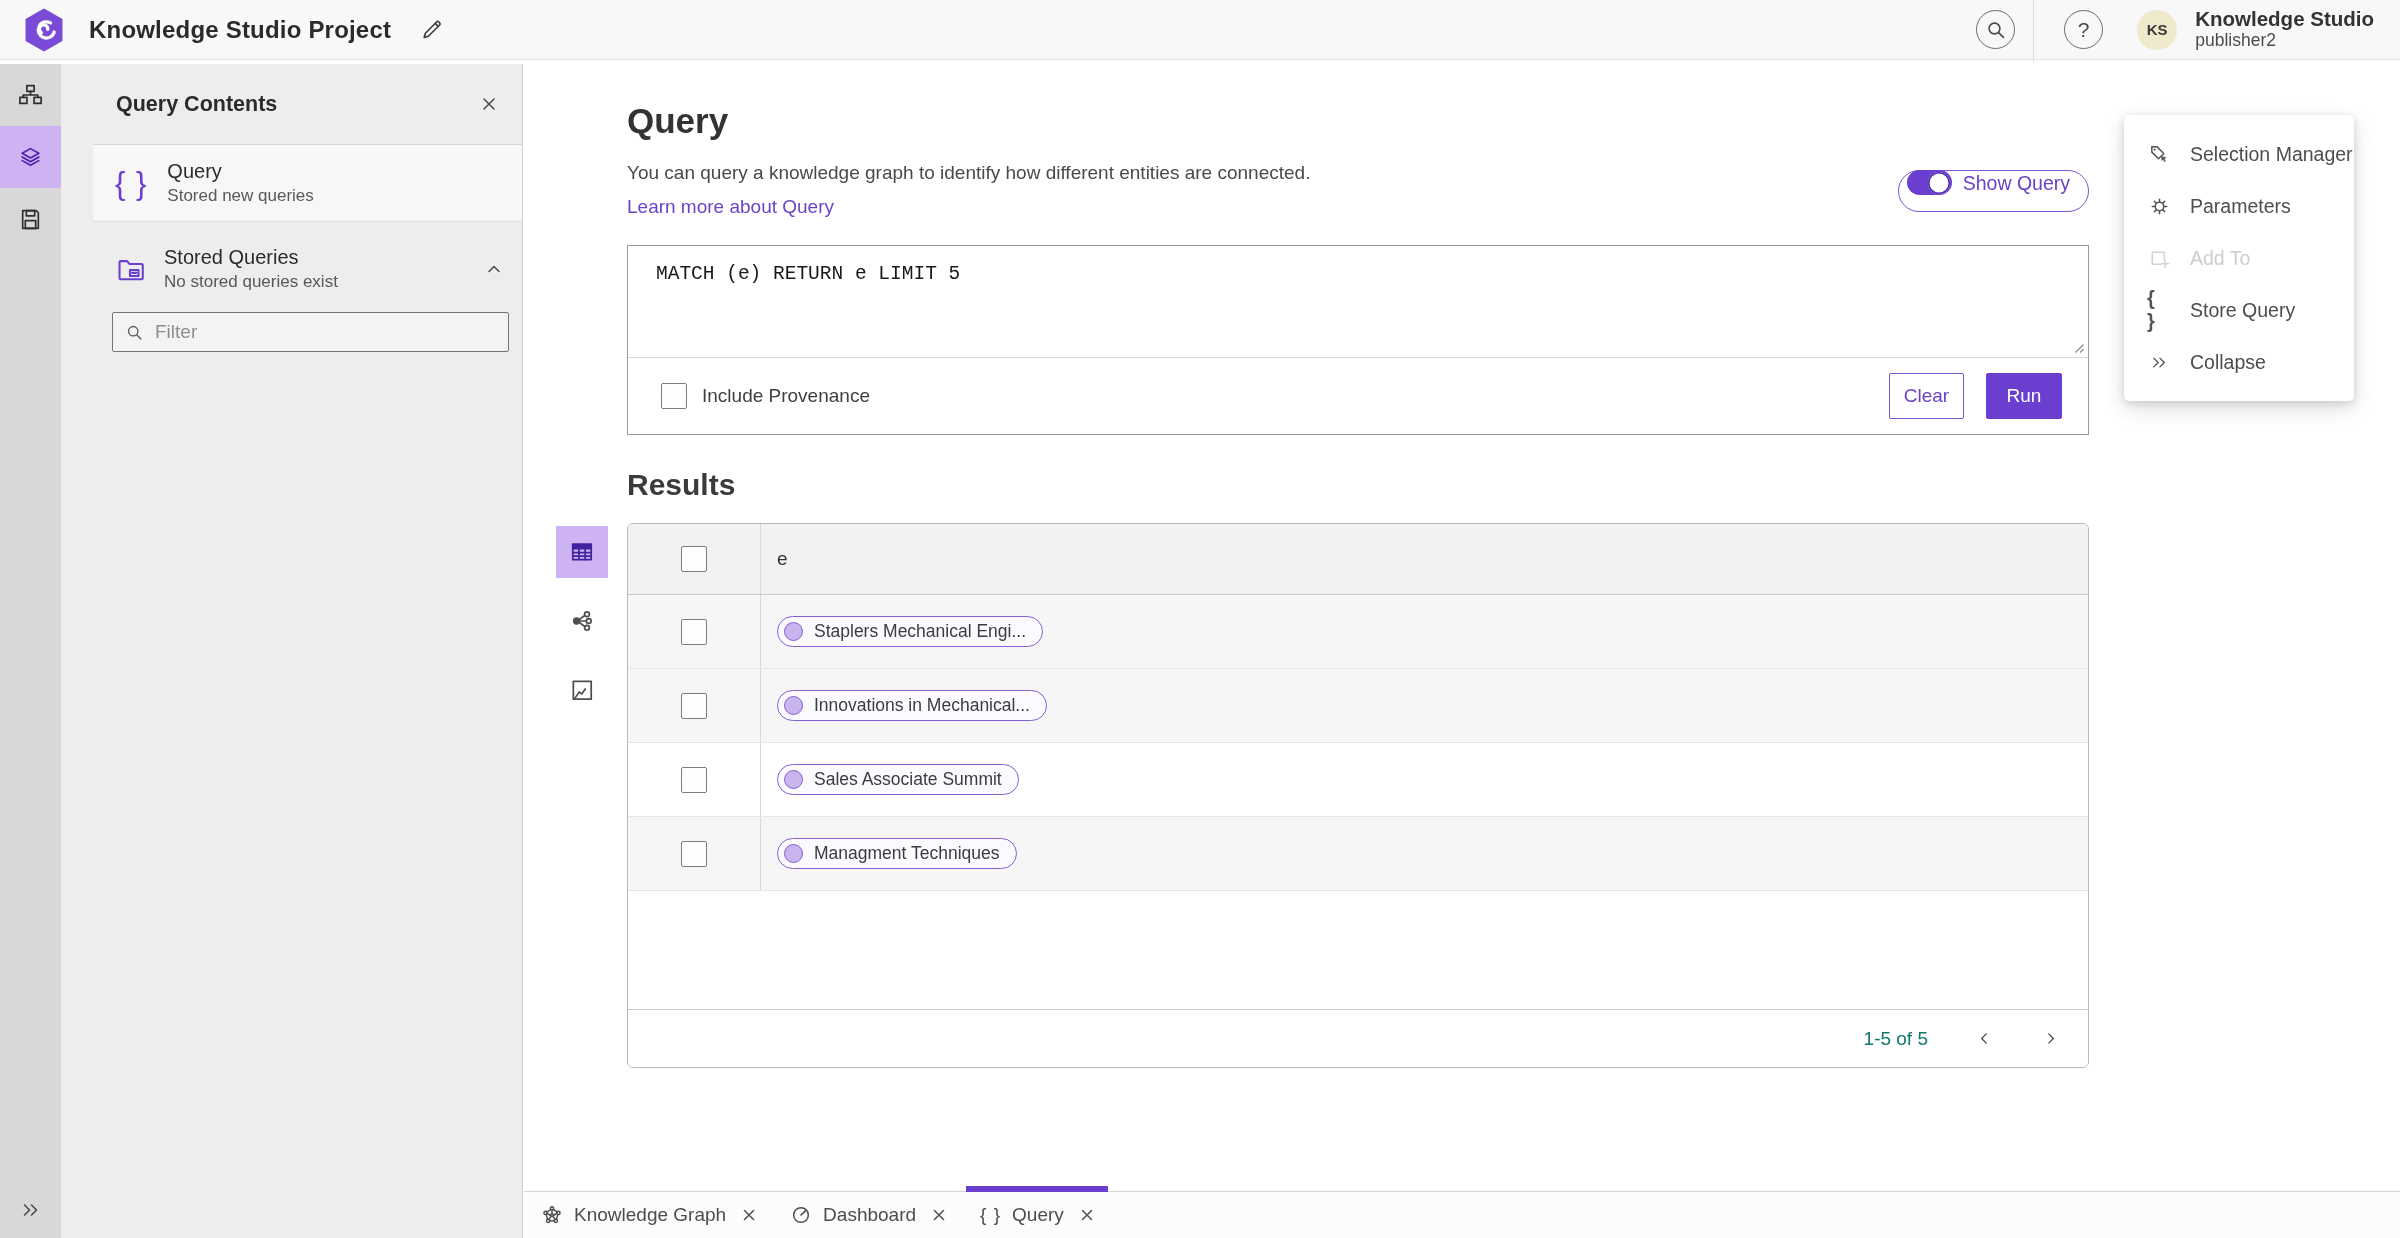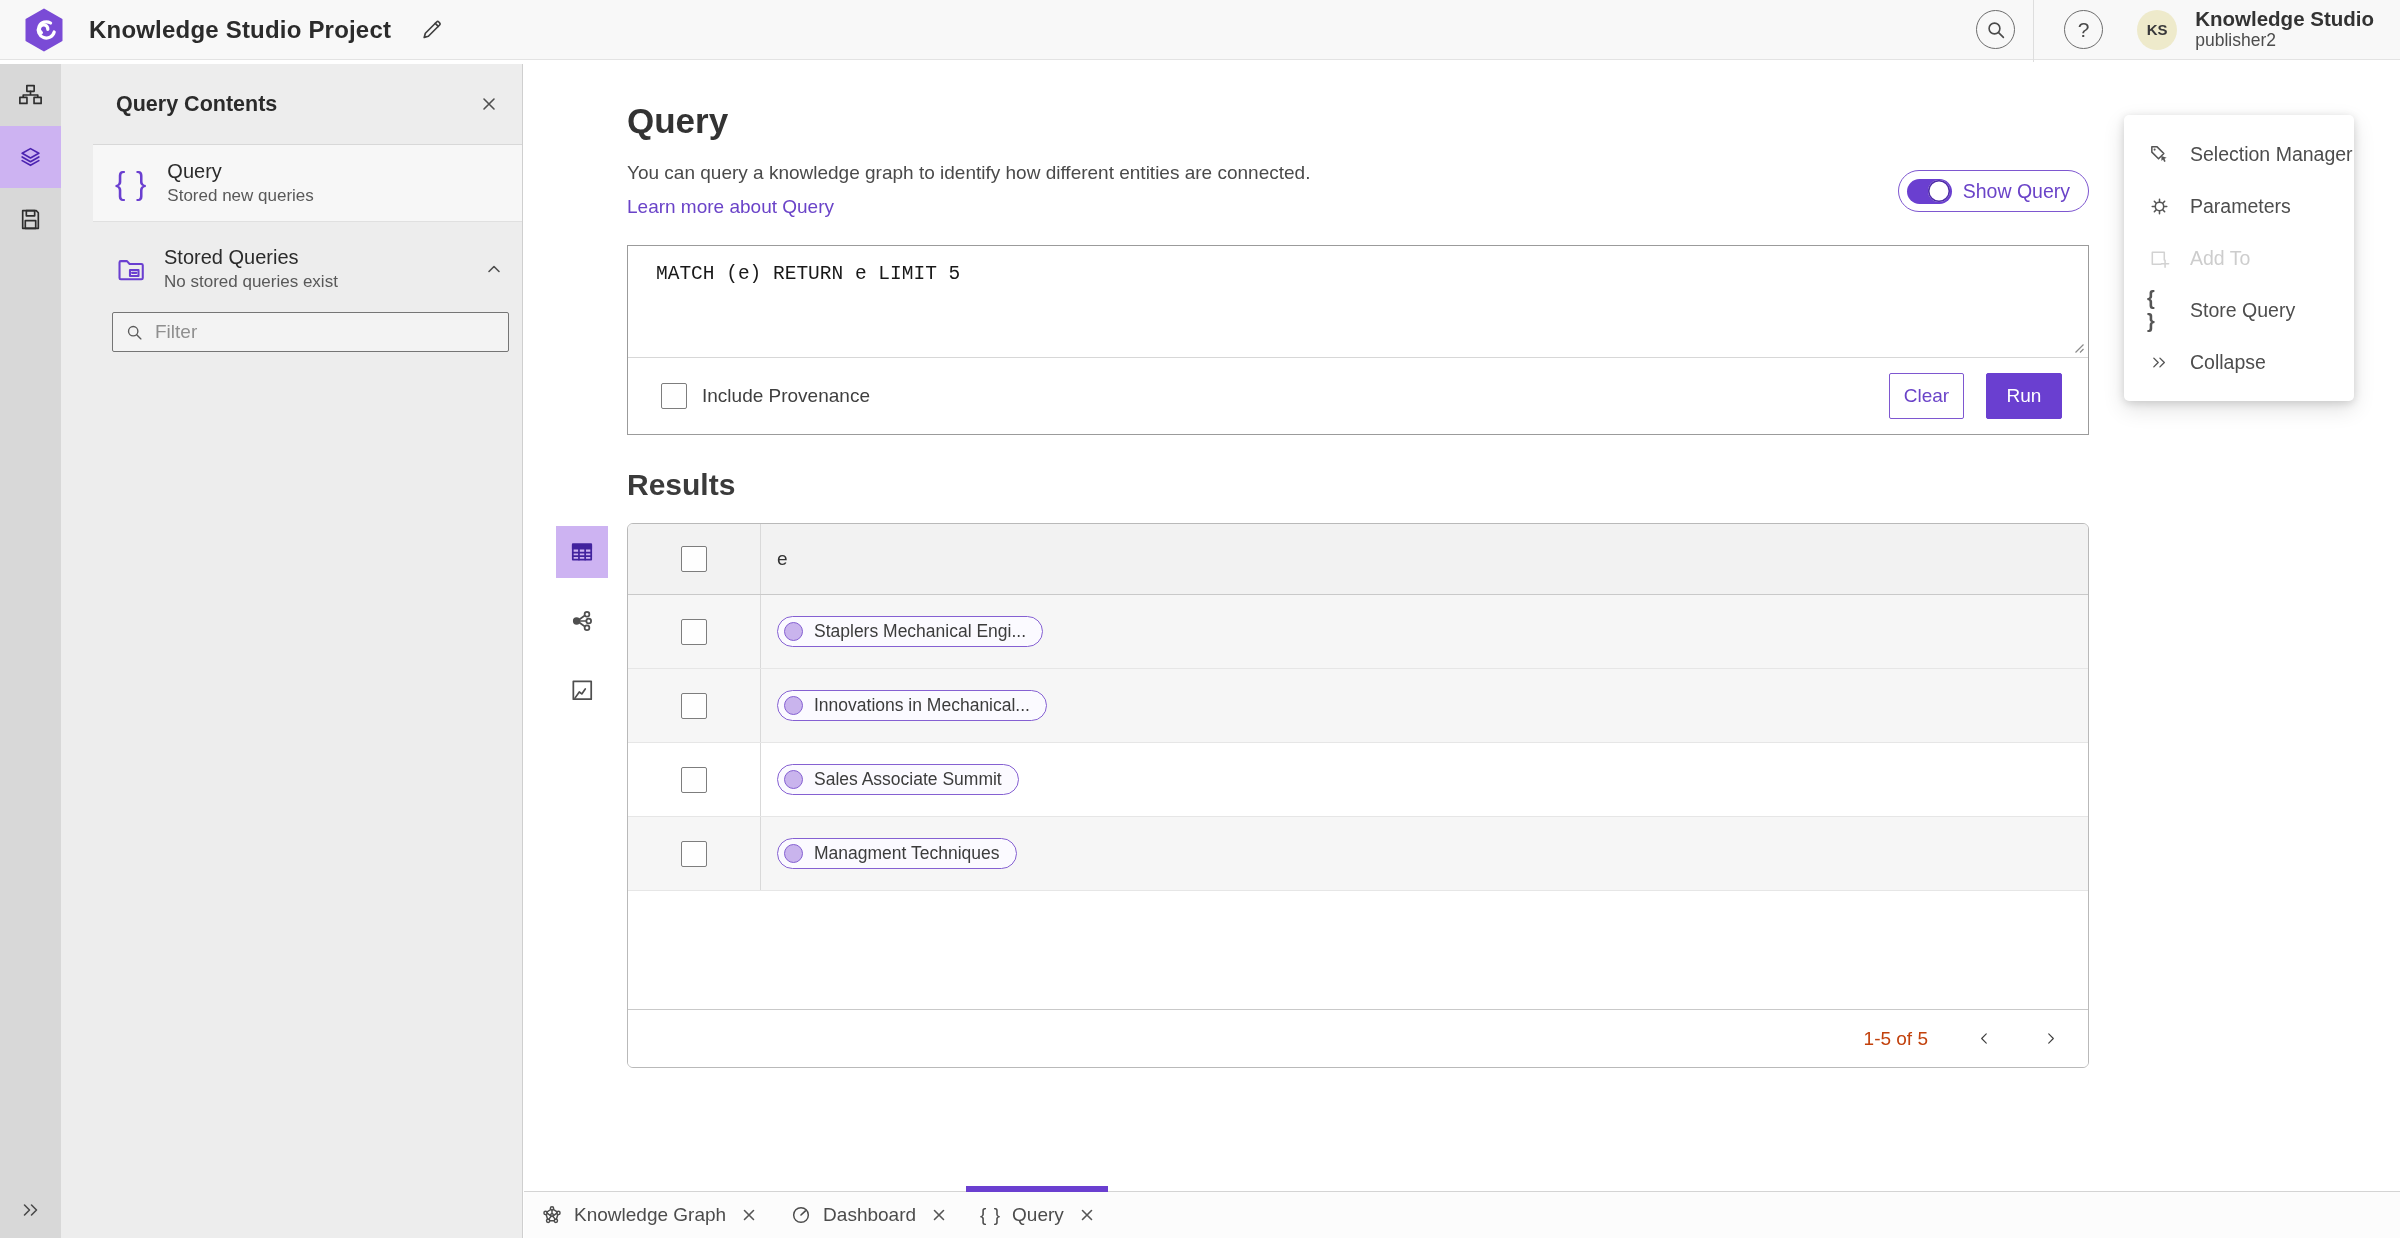--- a/index.html
+++ b/index.html
@@ -57,21 +57,21 @@
   .filter-input::placeholder { color:#8f8f8f; }
 
   
   .main { position:absolute; left:524px; top:64px; right:0; bottom:0; background:#fff; }
   .content { position:absolute; left:103px; top:0; width:1462px; }
   h1.page-title { margin-top:36px; font-size:35px; line-height:42px; font-weight:700; color:#333; }
   .desc-row { position:relative; margin-top:20px; }
   .desc { font-size:19px; color:#4a4a4a; }
   .learn-link { display:inline-block; margin-top:12px; font-size:19px; color:#6a43c8; text-decoration:none; cursor:pointer; }
   .toggle-pill { position:absolute; right:0; top:8px; height:42px; border:1.5px solid #7e57d0; border-radius:22px;
-                 background:#fff; display:flex; align-items:center; padding:0 18px 0 8px; gap:11px; cursor:pointer; }
+                 background:#fff; display:flex; align-items:flex-end; padding:0 18px 16px 8px; gap:11px; cursor:pointer; }
   .switch { position:relative; width:45px; height:25px; border-radius:13px; background:#6a3fd0; }
   .switch::after { content:""; position:absolute; right:1.5px; top:1.5px; width:22px; height:22px; border-radius:50%;
                    background:#fff; box-shadow:inset 0 0 0 1.5px #4e2aa8; }
   .toggle-label { font-size:19.5px; color:#6a43c8; }
 
   .query-box { margin-top:27px; border:1px solid #9b9b9b; background:#fff; }
   .editor-wrap { position:relative; height:111px; }
   .query-editor { width:100%; height:100%; border:none; background:transparent; resize:none; outline:none;
                   padding:17px 30px 0 28px; font-family:"Liberation Mono", monospace; font-size:19.5px; color:#191919; }
   .resize-grip { position:absolute; right:3px; bottom:3px; color:#8a8a8a; cursor:nwse-resize; }
@@ -99,21 +99,21 @@
   .col-label { font-size:19px; color:#333; }
   .t-row { height:74px; display:flex; border-bottom:1px solid #e6e6e6; background:#fff; }
   .t-row.alt { background:#f6f6f6; }
   .pill { display:inline-flex; align-items:center; height:31px; padding:0 16px 0 6px; gap:11px;
           border:1.6px solid #8560d2; border-radius:17px; background:#fbfaff; cursor:pointer; }
   .pill-dot { width:19px; height:19px; border-radius:50%; background:#c9b4ed; border:1.6px solid #8560d2; }
   .pill-label { font-size:17.5px; color:#3c3c3c; }
   .t-filler { height:118px; background:#fff; }
   .t-foot { border-top:1px solid #c9c9c9; height:58px; display:flex; align-items:center; justify-content:flex-end;
             padding-right:22px; background:#fff; }
-  .page-range { font-size:19px; color:#c2410c; margin-right:40px; }
+  .page-range { font-size:19px; color:#0f766e; margin-right:40px; }
   .pg-btn { width:32px; height:32px; display:flex; align-items:center; justify-content:center;
             background:none; border:none; color:#3d3d3d; cursor:pointer; }
   .pg-btn + .pg-btn { margin-left:34px; }
 
   
   .float-menu { position:absolute; left:2124px; top:115px; width:230px; background:#fff; border-radius:5px;
                 box-shadow:0 2px 8px rgba(0,0,0,.14), 0 8px 22px rgba(0,0,0,.12); padding:13px 0; z-index:40; }
   .fm-item { height:52px; display:flex; align-items:center; gap:19px; padding-left:23px; cursor:pointer;
              color:#4d4d4d; background:none; border:none; width:100%; text-align:left; }
   .fm-item .fm-ic { width:24px; display:flex; justify-content:center; color:#555; }

